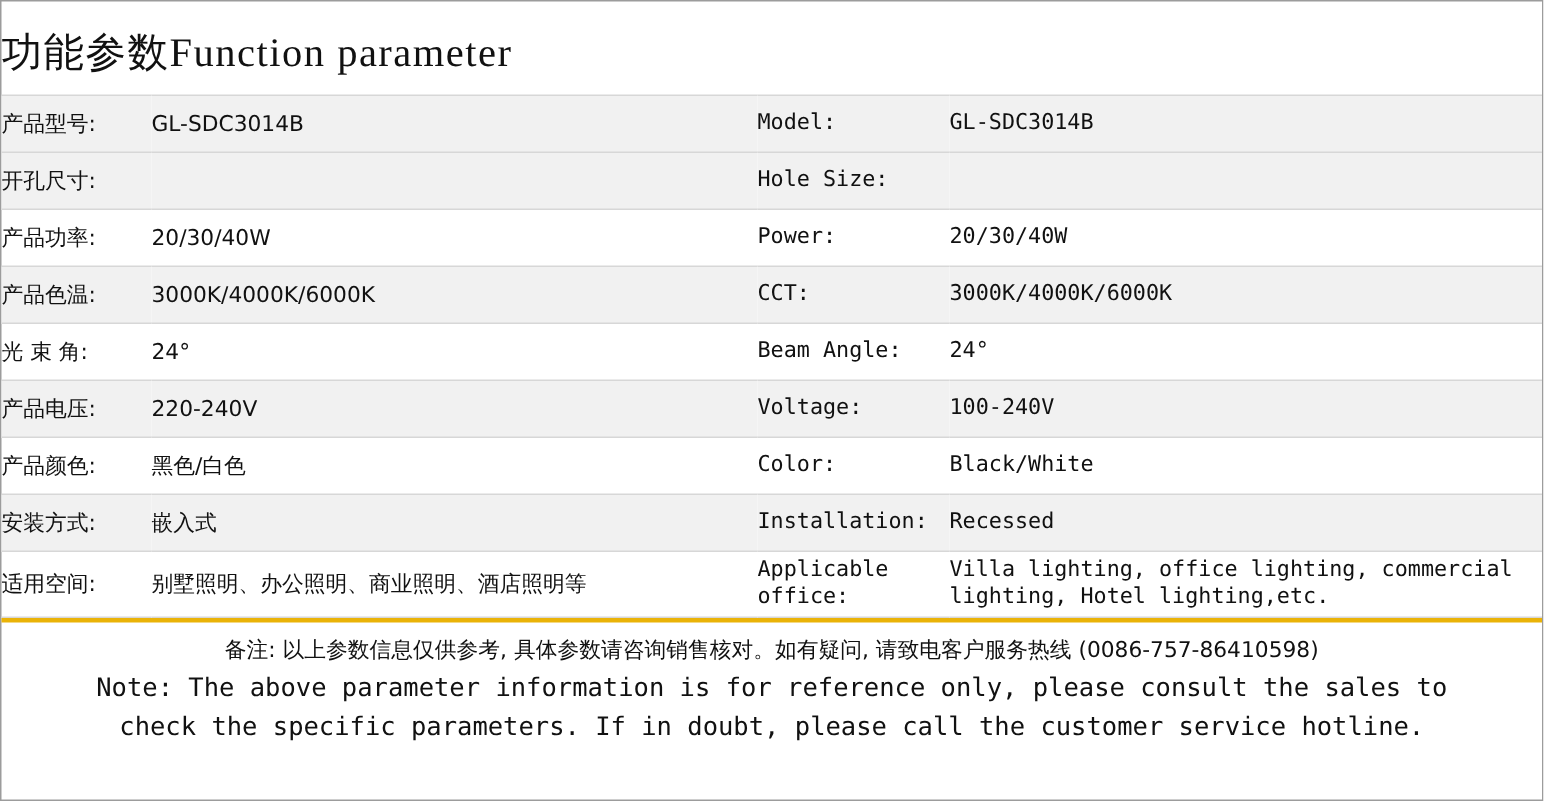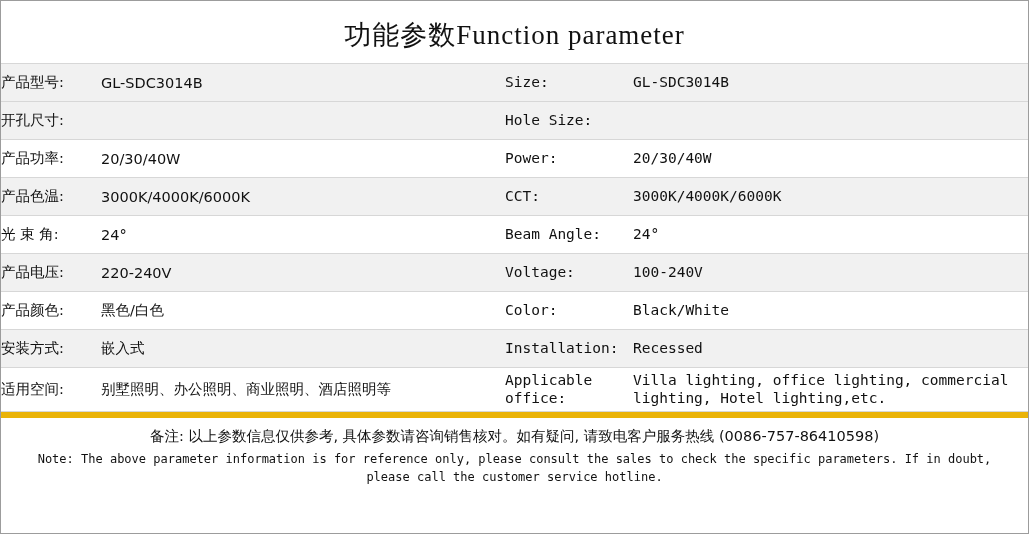--- a/index.html
+++ b/index.html
@@ -15,21 +15,21 @@
     overflow: hidden;
   }
   .page {
     position: relative;
     width: 1029px;
     height: 534px;
     box-sizing: border-box;
     border: 1px solid #9c9c9c;
   }
   .title {
-    text-align: center;
+    text-align: left;
     font-family: "Liberation Serif", serif;
     font-size: 27px;
     letter-spacing: 1px;
     padding-top: 16px;
     padding-bottom: 10px;
     color: #111;
     white-space: nowrap;
     border-radius: 29px;
   }
   table.spec {
@@ -86,42 +86,42 @@
   .note-cn {
     text-align: center;
     font-family: "DejaVu Sans", sans-serif;
     font-size: 14.5px;
     padding: 9px 10px 2px 10px;
     color: #111;
   }
   .note-en {
     text-align: center;
     font-family: "DejaVu Sans Mono", monospace;
-    font-size: 12px;
+    font-size: 17px;
     line-height: 1.5;
     padding: 2px 34px 6px 34px;
     color: #111;
   }
   .note-sep {
-    border-top: 6px solid #eab308;
+    border-top: 3px solid #eab308;
   }
 </style>
 </head>
 <body>
 
 <div class="page">
 
   <div class="title">功能参数Function parameter</div>
 
   <table class="spec">
     <tbody>
       <tr class="alt">
         <td class="cn-label">产品型号:</td>
         <td class="cn-value">GL-SDC3014B</td>
-        <td class="en-label">Size:</td>
+        <td class="en-label">Model:</td>
         <td class="en-value">GL-SDC3014B</td>
       </tr>
       <tr class="alt">
         <td class="cn-label">开孔尺寸:</td>
         <td class="cn-value"></td>
         <td class="en-label">Hole Size:</td>
         <td class="en-value"></td>
       </tr>
       <tr>
         <td class="cn-label">产品功率:</td>

